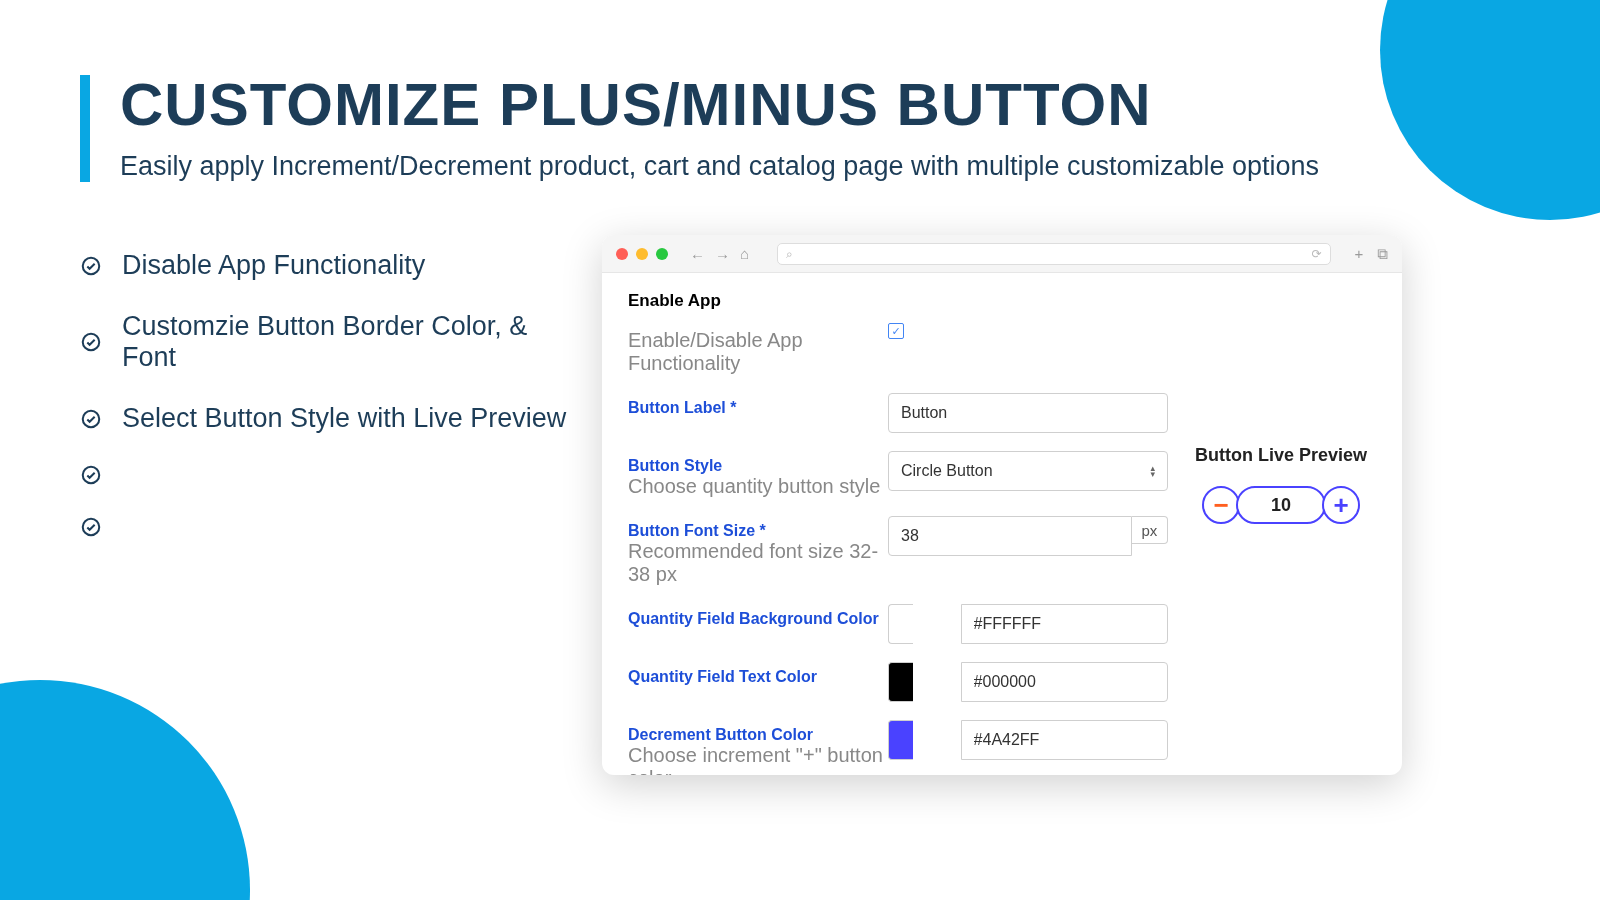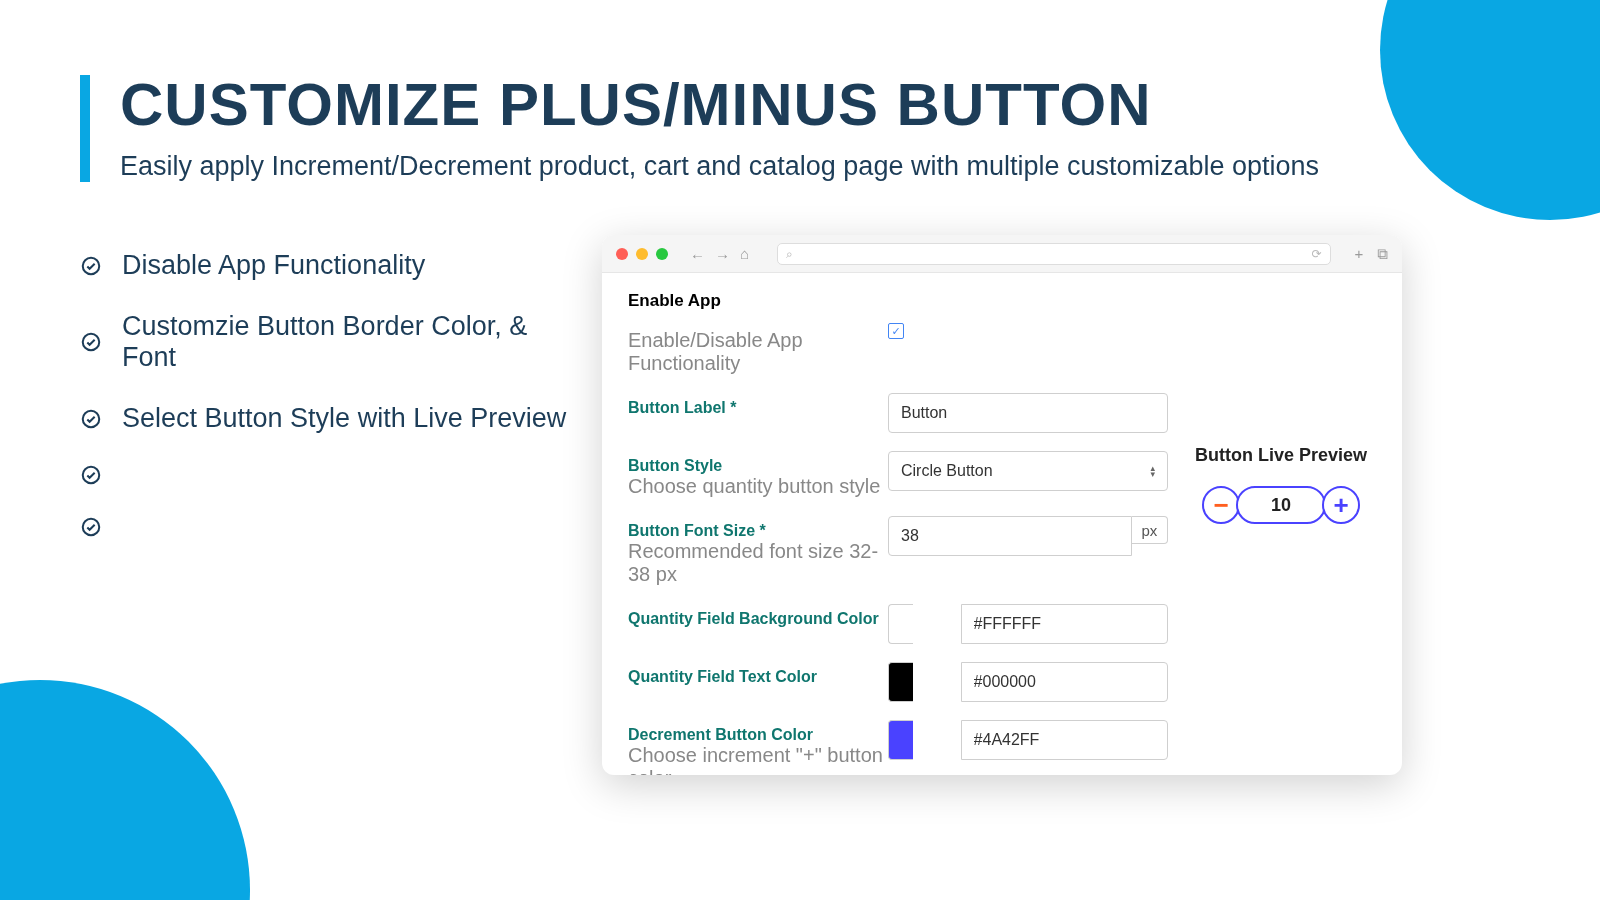--- a/index.html
+++ b/index.html
@@ -123,21 +123,21 @@
   }
   .form-row {
     display: flex;
     align-items: flex-start;
     margin-bottom: 18px;
   }
   .form-label-col { width: 260px; padding-top: 6px;}
   .form-label {
     font-size: 16px;
     font-weight: 700;
-    color: #0f766e;
+    color: #1d4ed8;
   }
   .form-hint {
     font-size: 20px;
     color: #888;
     font-weight: 400;
   }
   .form-control-col { width: 280px; }
   .checkbox {
     width: 16px; height: 16px; border: 1.5px solid #4285f4; border-radius:2px;
     display:flex; align-items:center; justify-content:center;

